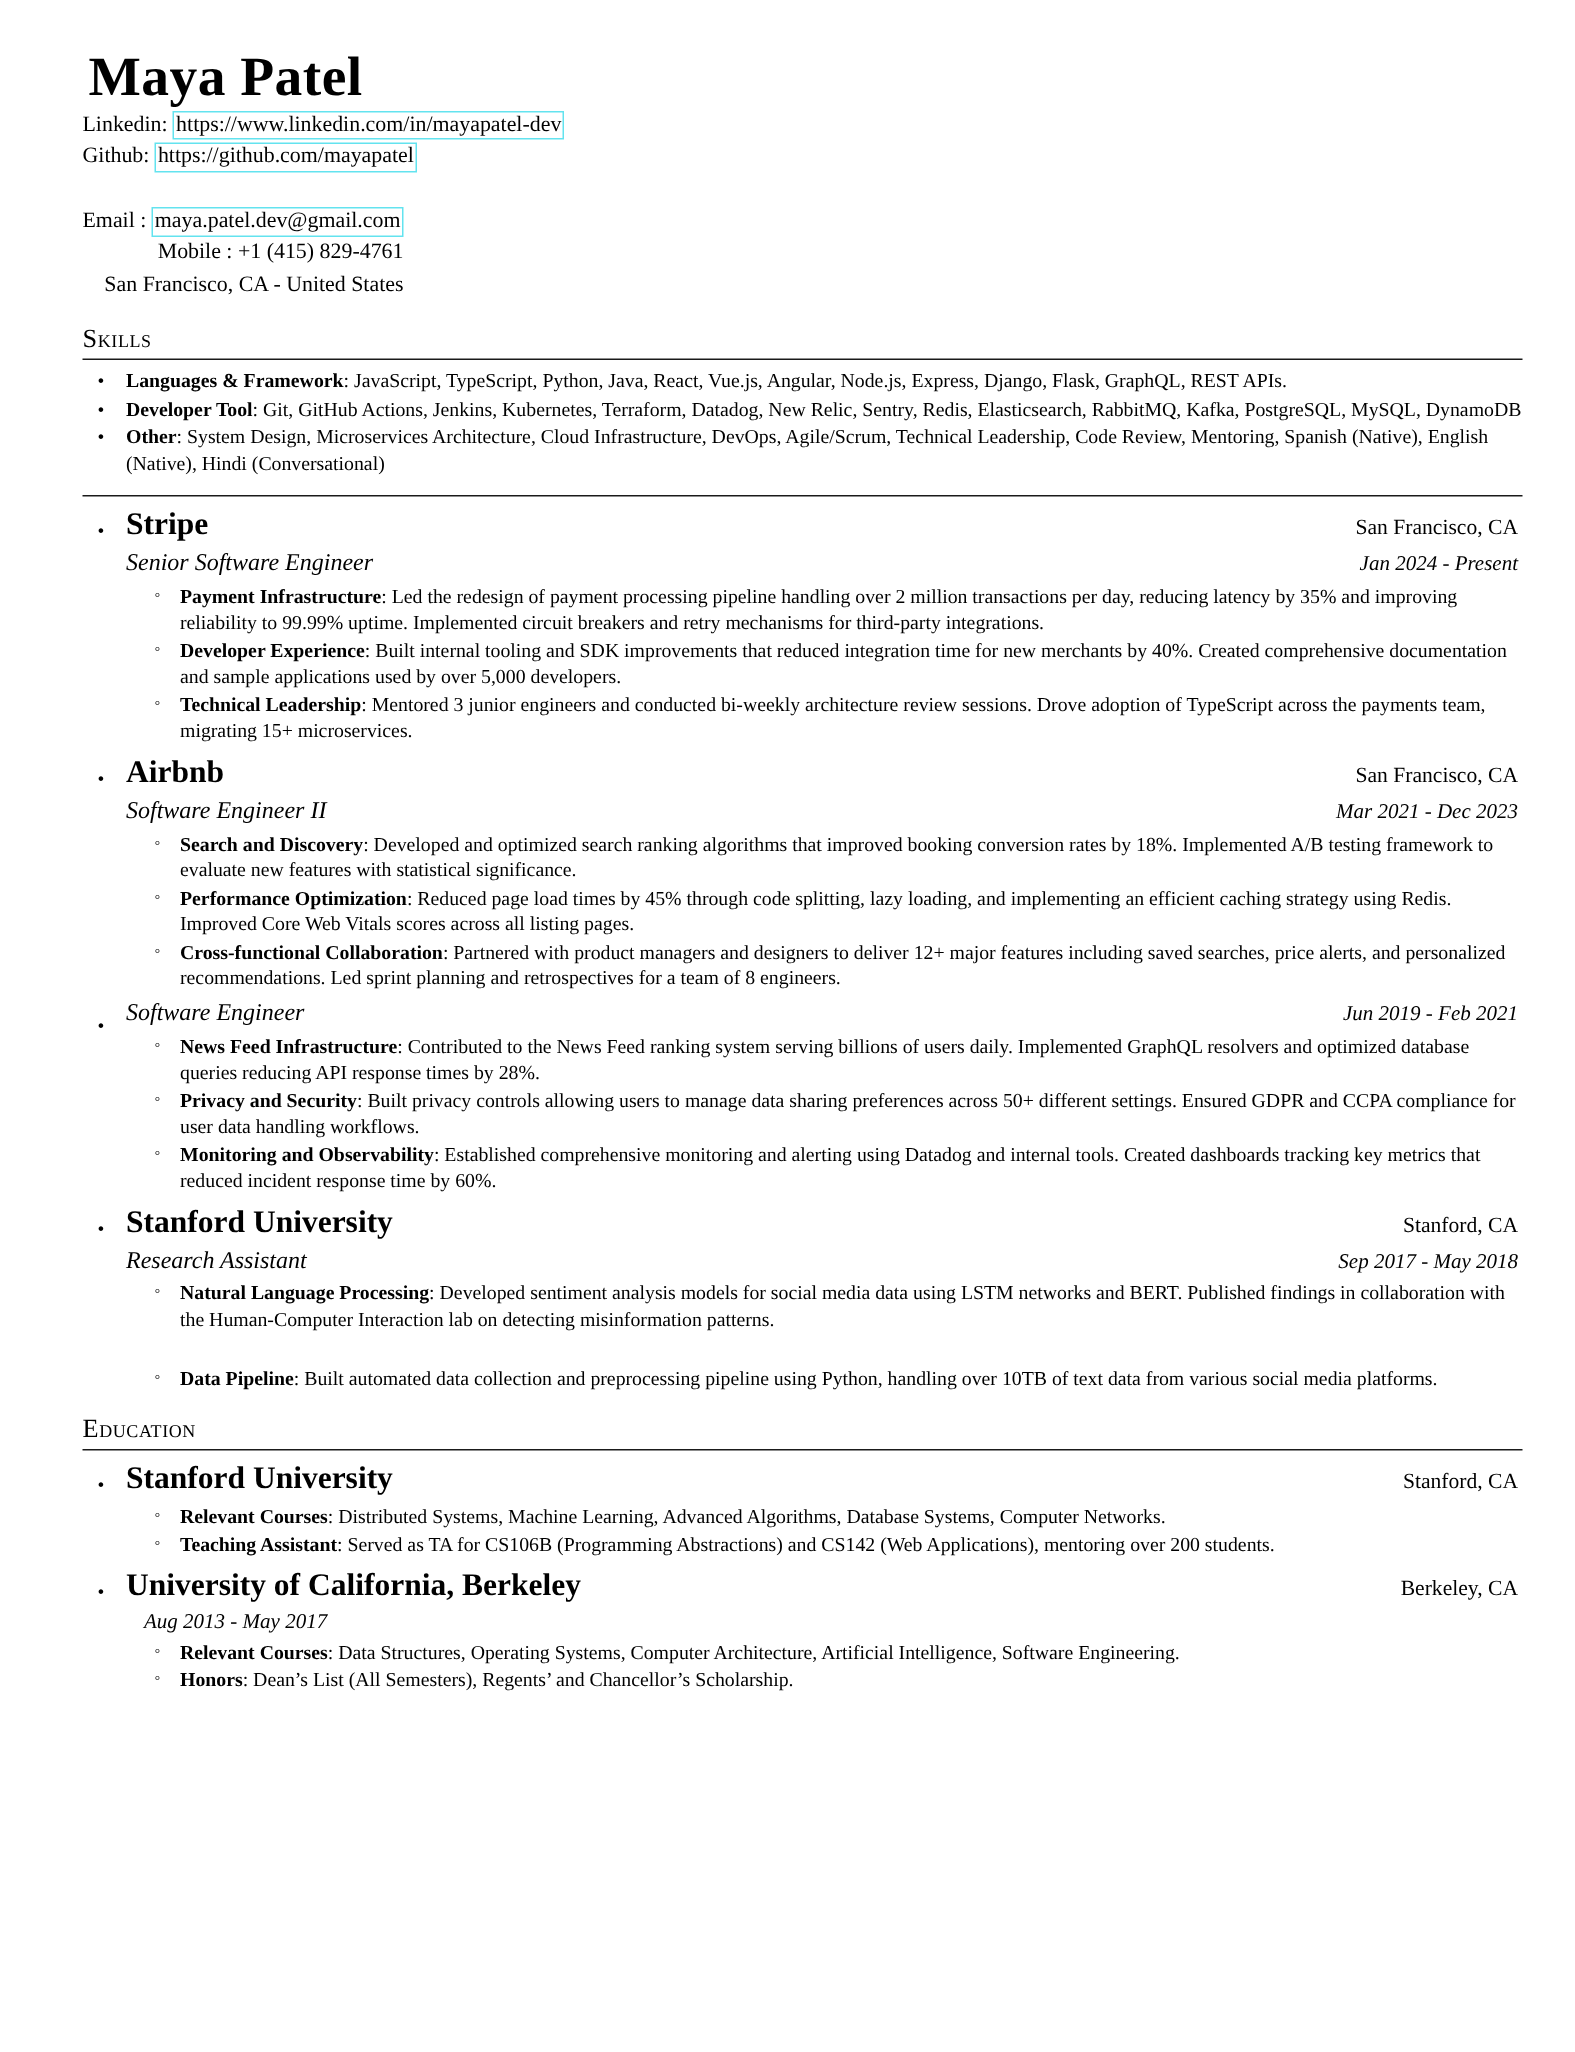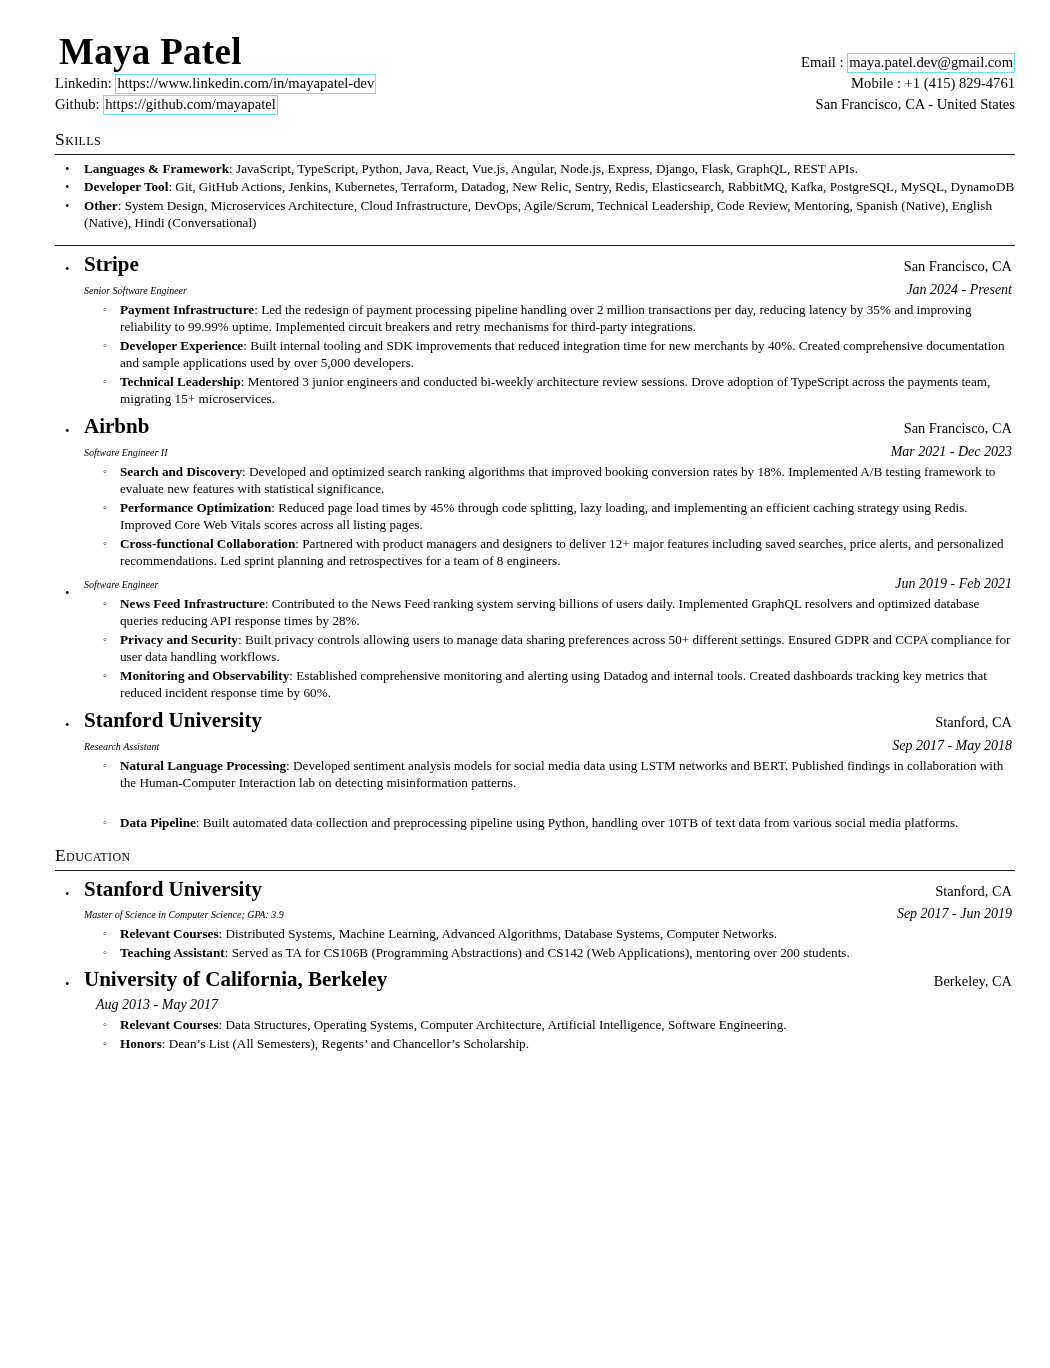--- a/index.html
+++ b/index.html
@@ -10,21 +10,21 @@
     background: #ffffff;
     font-family: "Liberation Serif", "DejaVu Serif", serif;
     color: #000000;
     font-size: 13.2px;
     line-height: 1.33;
     -webkit-font-smoothing: antialiased;
   }
   .page { padding: 30px 35px 0 55px; width: 1050px; }
 
   
-  .header { display: flex; align-items: center; justify-content: space-between; }
+  .header { display: flex; align-items: flex-start; justify-content: space-between; flex-direction: column; }
   .hdr-left { padding-top: 2px; }
   .name {
     font-size: 37px;
     font-weight: bold;
     letter-spacing: 0.3px;
     line-height: 1.08;
     margin: 0 0 1px 4px;
   }
   .contact-line { font-size: 14.6px; line-height: 1.45; white-space: nowrap; }
   .linkbox {
@@ -54,21 +54,21 @@
     font-size: 13px; line-height: 1.33;
   }
   .bold { font-weight: bold; }
 
   
   .entry { position: relative; padding-left: 29px; margin-top: 4px; }
   .entry > .dot { position: absolute; left: 10px; top: 12px; font-size: 13px; line-height: 1; }
   .entry-row { display: flex; justify-content: space-between; align-items: baseline; }
   .org { font-weight: bold; font-size: 21px; line-height: 1.42; }
   .loc { font-size: 14.4px; line-height: 1.42; white-space: nowrap; padding-left: 12px; }
-  .role { font-style: italic; font-size: 10px; line-height: 1.42; }
+  .role { font-style: italic; font-size: 16px; line-height: 1.42; }
   .dates { font-style: italic; font-size: 14px; line-height: 1.42; white-space: nowrap; padding-left: 12px; }
 
   .sublist { margin: 1px 0 0 0; padding: 0; list-style: none; }
   .sub-item { position: relative; padding-left: 36px; margin-bottom: 1px; }
   .sub-item .circ {
     position: absolute; left: 19px; top: 0px;
     font-size: 11px; line-height: 1.55;
   }
   .sub-item.gap { margin-top: 22px; }
   .entry-body { max-width: 928px; }
@@ -178,24 +178,20 @@
     <div class="section-title">Education</div>
     <div class="rule"></div>
     <div id="education-list">
         <div class="entry">
           <span class="dot">•</span>
           <div class="entry-body">
             <div class="entry-row">
               <span class="org">Stanford University</span>
               <span class="loc">Stanford, CA</span>
             </div>
-            <div class="entry-row">
-              <span class="role">Master of Science in Computer Science; GPA: 3.9</span>
-              <span class="dates">Sep 2017 - Jun 2019</span>
-            </div>
             <ul class="sublist">
               <li class="sub-item"><span class="circ">◦</span><span class="bold">Relevant Courses</span><span>: </span><span>Distributed Systems, Machine Learning, Advanced Algorithms, Database Systems, Computer Networks.</span></li>
               <li class="sub-item"><span class="circ">◦</span><span class="bold">Teaching Assistant</span><span>: </span><span>Served as TA for CS106B (Programming Abstractions) and CS142 (Web Applications), mentoring over 200 students.</span></li>
             </ul>
           </div>
         </div>
         <div class="entry">
           <span class="dot">•</span>
           <div class="entry-body">
             <div class="entry-row">

